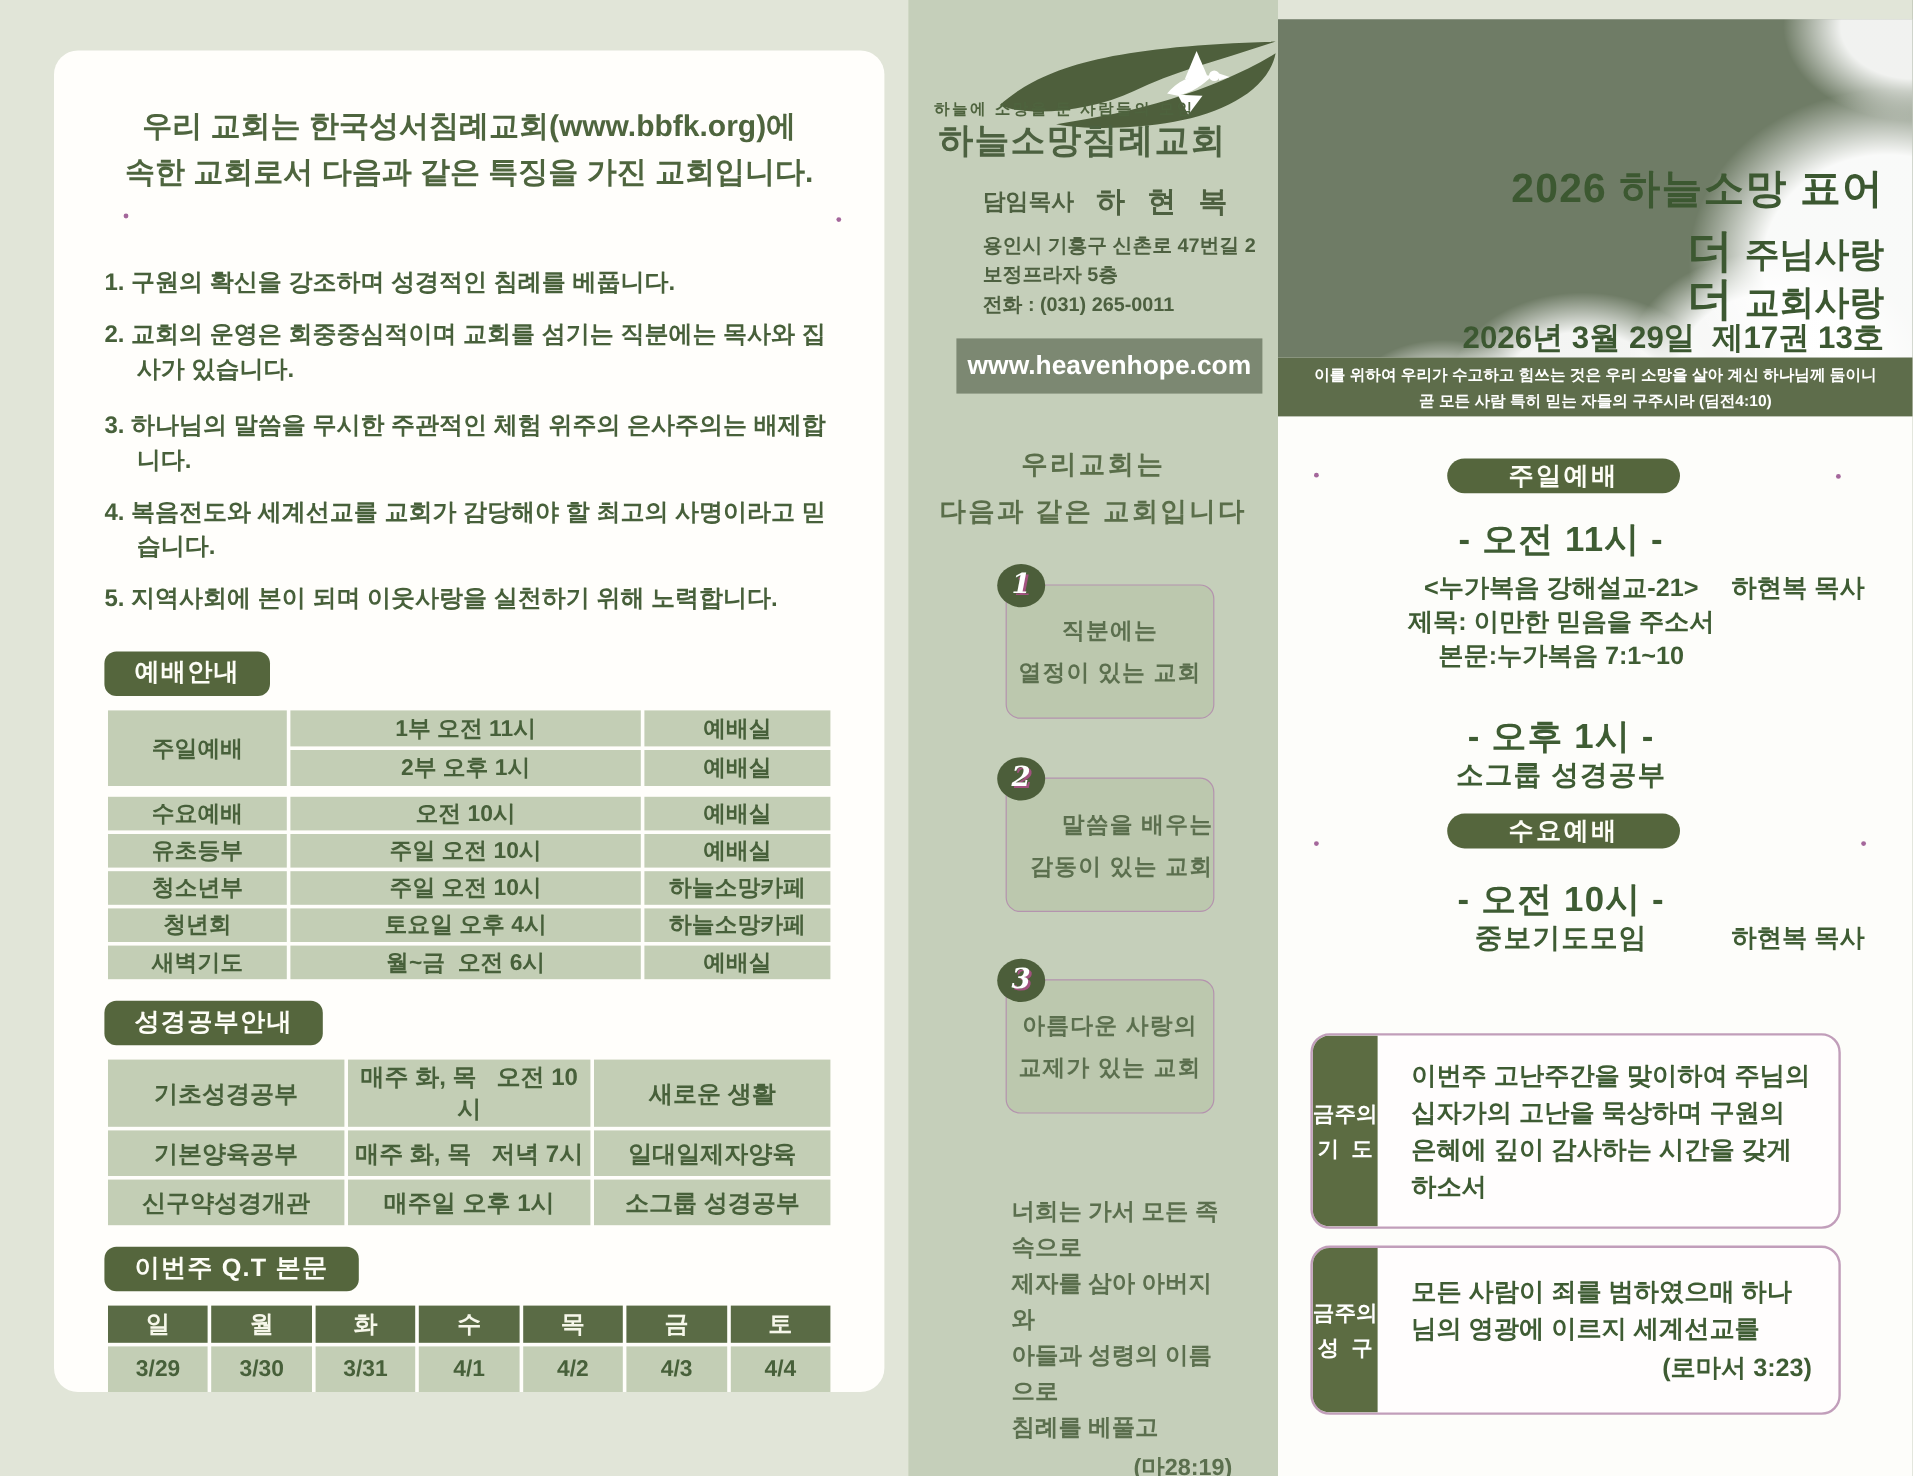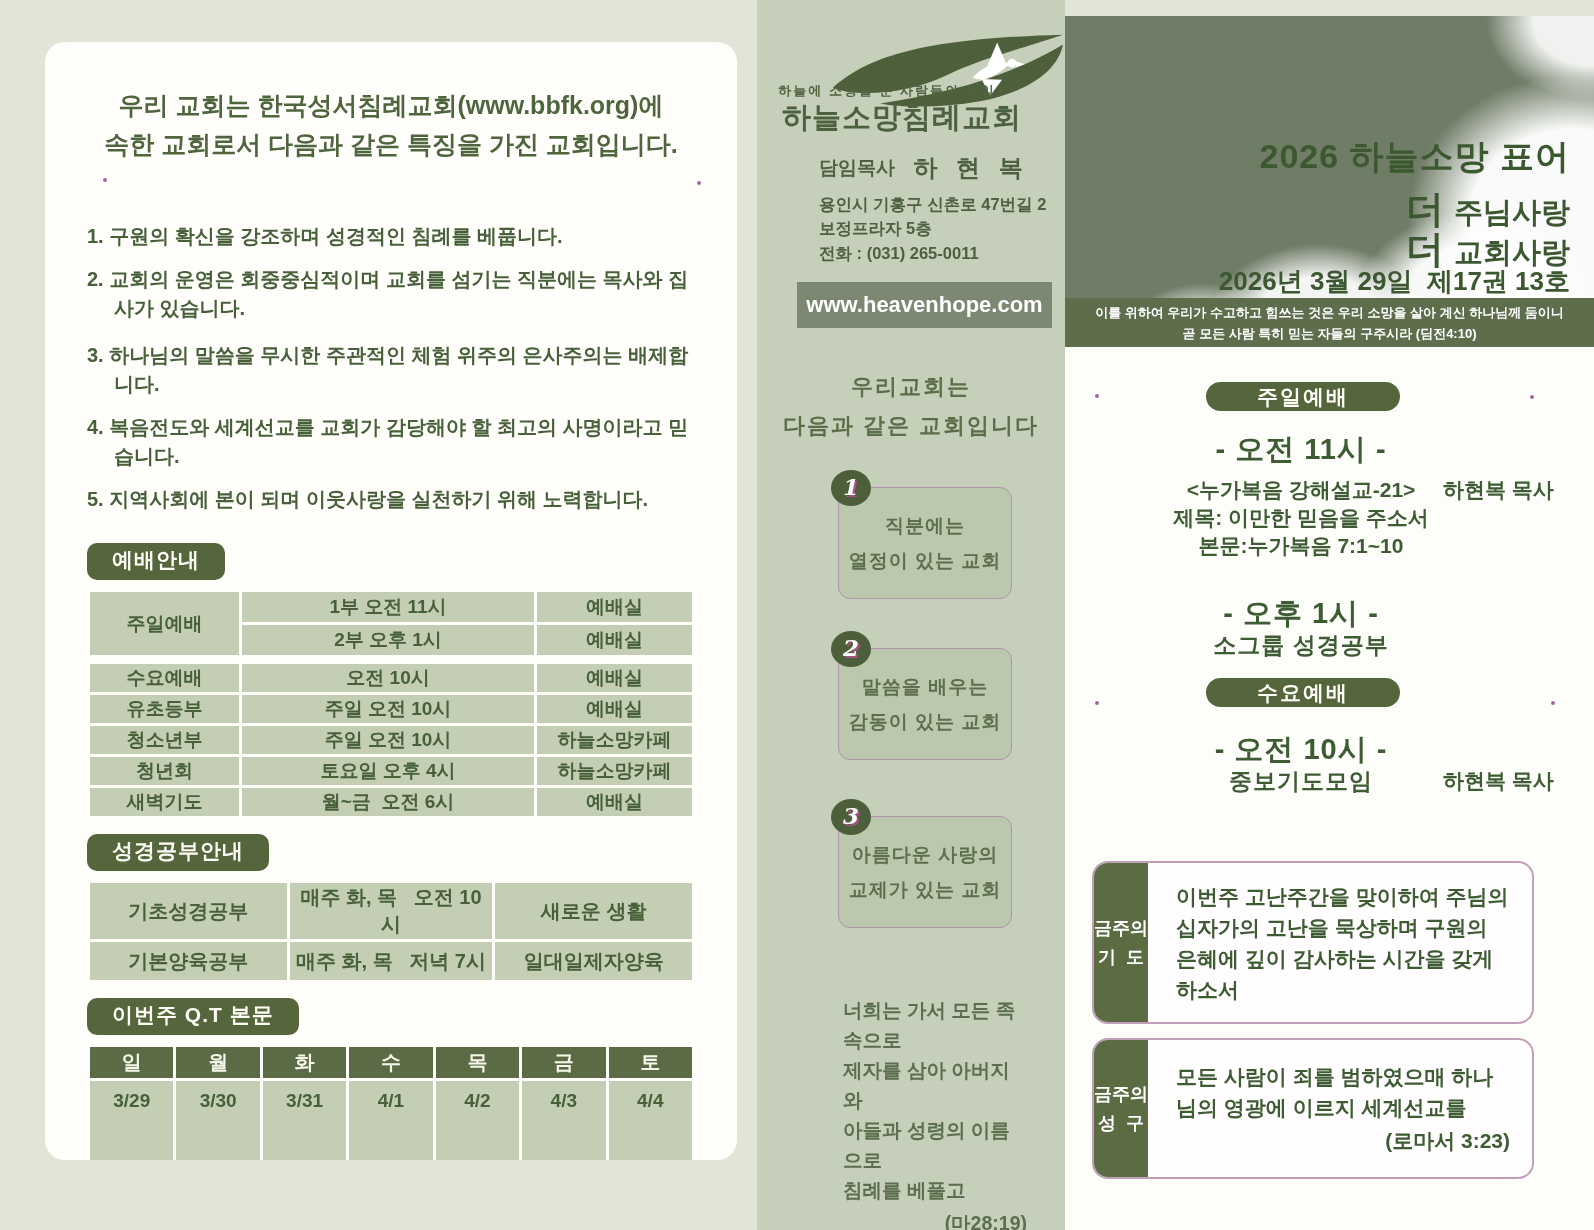--- a/index.html
+++ b/index.html
@@ -59,21 +59,21 @@
   }
   .intro{position:absolute;left:0;width:308px;text-align:center;color:#5a6e4a;
     font-size:22px;font-weight:bold;letter-spacing:2px;}
   .intro1{top:372px;} .intro2{top:411px;}
   .point-box{
     position:absolute;left:81px;width:174px;height:112px;background:#bcc8ae;
     border:1.5px solid #b493ae;border-radius:12px;display:flex;flex-direction:column;
     justify-content:center;align-items:center;gap:9px;
     color:#5b6f4e;font-size:19px;font-weight:bold;letter-spacing:1px;
   }
-  .pb1{top:487px;} .pb2{top:648px;} .pb3{top:816px;}
+  .pb1{top:487px;} .pb2{top:648px;align-items:flex-end;} .pb3{top:816px;}
   .num-badge{
     position:absolute;left:74px;width:40px;height:36px;background:#4c5e3a;border-radius:50%;
     color:#ffffff;font-family:"DejaVu Serif", serif;font-style:italic;font-weight:bold;
     font-size:23px;text-align:center;line-height:34px;
     text-shadow:2px 2px 0 #a2527f;z-index:2;
   }
   .nb1{top:470px;} .nb2{top:631px;} .nb3{top:799px;}
   .mid-verse{position:absolute;left:86px;top:995px;width:184px;color:#5b6f4e;
     font-size:19.5px;font-weight:bold;line-height:30px;}
   .mid-verse-cite{text-align:right;margin-top:3px;}
@@ -201,20 +201,25 @@
             <tr>
           <td class="b1" data-bind="left.bible_study.rows.0.0">기초성경공부</td>
           <td class="b2" data-bind="left.bible_study.rows.0.1">매주 화, 목   오전 10시</td>
           <td class="b3" data-bind="left.bible_study.rows.0.2">새로운 생활</td>
         </tr>
         <tr>
           <td data-bind="left.bible_study.rows.1.0">기본양육공부</td>
           <td data-bind="left.bible_study.rows.1.1">매주 화, 목   저녁 7시</td>
           <td data-bind="left.bible_study.rows.1.2">일대일제자양육</td>
         </tr>
+        <tr>
+          <td data-bind="left.bible_study.rows.2.0">신구약성경개관</td>
+          <td data-bind="left.bible_study.rows.2.1">매주일 오후 1시</td>
+          <td data-bind="left.bible_study.rows.2.2">소그룹 성경공부</td>
+        </tr>
       </tbody>
         </table>
 
       <div class="pill" data-bind="left.qt.title">이번주 Q.T 본문</div>
       <table class="gtable qtable">
         <tbody>
             <tr>
           <th data-bind="left.qt.days.0">일</th>
           <th data-bind="left.qt.days.1">월</th>
           <th data-bind="left.qt.days.2">화</th>

